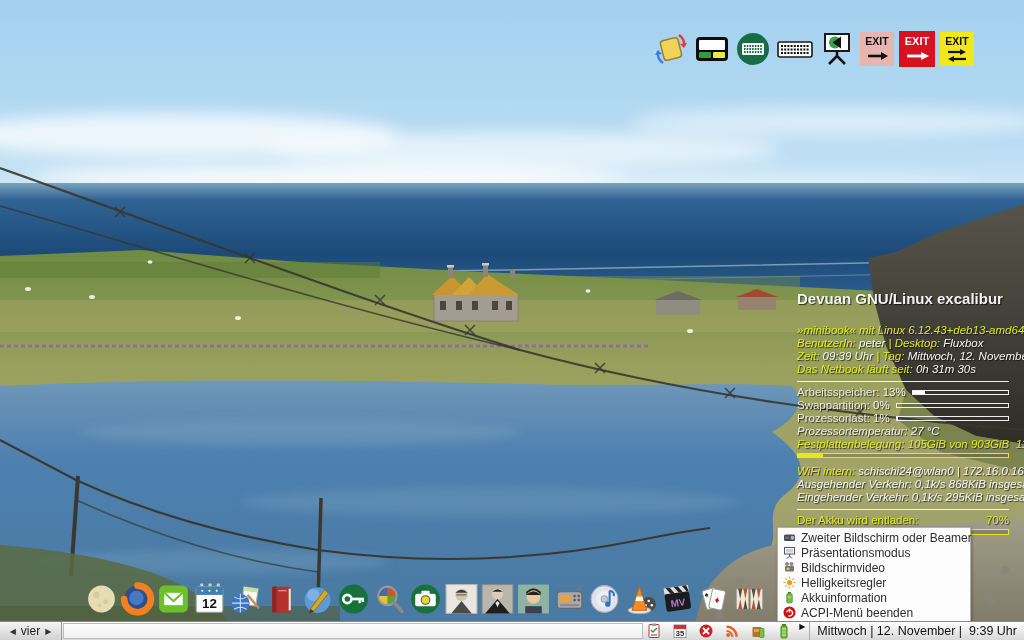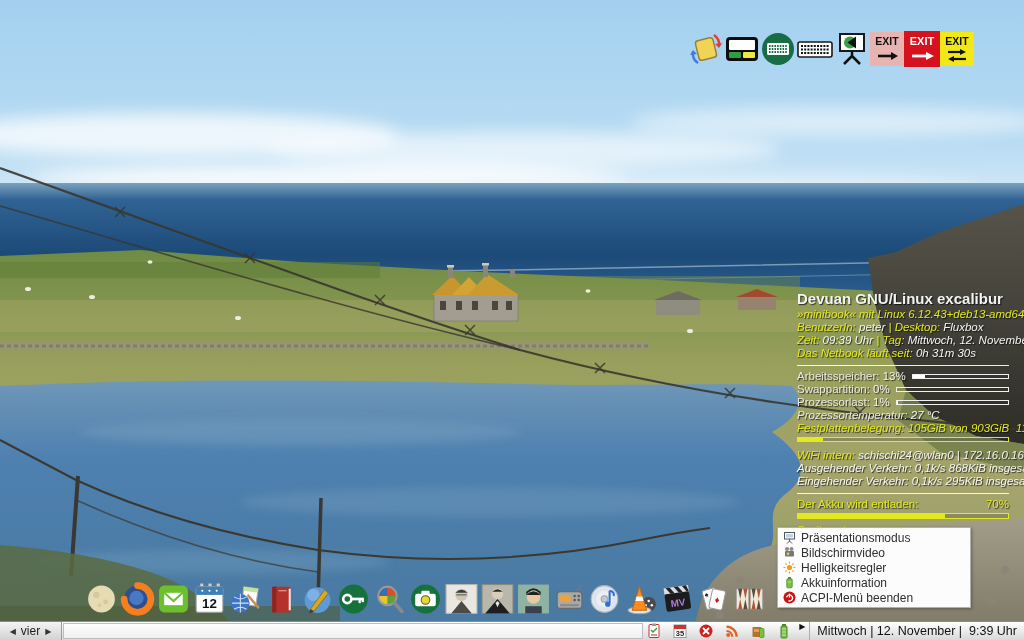--- a/index.html
+++ b/index.html
@@ -4,28 +4,28 @@
 <style>
   * { margin:0; padding:0; box-sizing:border-box; }
   html,body { width:1024px; height:640px; overflow:hidden; background:#000;
               font-family:"Liberation Sans", sans-serif; }
   .stage { position:relative; width:1024px; height:640px; overflow:hidden; }
 
   
   .wallpaper { position:absolute; inset:0; }
 
   
-  .launcher { position:absolute; top:29px; right:50px; display:flex; align-items:center; }
+  .launcher { position:absolute; top:29px; right:50px; display:flex; align-items:center; gap:5px; }
   .launcher button { background:none; border:none; padding:0; cursor:pointer; line-height:0; }
 
   
   .conky { position:absolute; left:797px; top:290px; width:212px;
            font-size:11.5px; line-height:13px; color:#f2f2f2;
            text-shadow:1px 1px 1px rgba(0,0,0,.7); }
-  .conky .c-title { font-size:15px; font-weight:bold; line-height:17px; margin-bottom:1px; }
+  .conky .c-title { font-size:15px; font-weight:bold; line-height:17px; margin-bottom:17px; }
   .conky .c-line { white-space:nowrap;font-style:italic; }
   .y { color:#e3e81f; } .w { color:#f4f4f4; } .g { color:#e9e9e5; }
   .c-hr { border-top:1px solid rgba(255,255,255,.9); margin:5px 0 4px; }
   .c-gap { height:6px; }
   .stat-row { display:flex; align-items:center; gap:6px; height:13px; }
   .stat-row .lab { white-space:nowrap; }
   .sbar { flex:1; height:5px; border:1px solid #f0f0f0; background:rgba(40,40,40,.18); }
   .sbar .fill { display:block; height:100%; background:#fff; }
   .disk-bar { height:5px; border:1px solid #e3e81f; margin:2px 0 1px; background:rgba(40,40,40,.18); }
   .disk-bar .fill { display:block; height:100%; background:#e3e81f; }
@@ -335,20 +335,28 @@
       <span>Der Akku wird entladen:</span>
         <span>70%</span>
     </div>
     <div class="batt-bar">
         <span class="fill" style="width: 70%;"></span>
       </div>
     <div class="c-line y">Radio an|aus + </div>
   </div>
 
   <div class="menu">
+    <div class="item">
+      <svg width="13" height="13" viewBox="0 0 13 13">
+        <rect x="1" y="3.5" width="11" height="6.5" rx="1.5" fill="#4a4a4a"></rect>
+        <circle cx="9.5" cy="6.8" r="2" fill="#9ab7d8"></circle>
+          <rect x="2" y="5.5" width="4" height="2.5" fill="#6a6a6a"></rect>
+      </svg>
+      <span>Zweiter Bildschirm oder Beamer</span>
+    </div>
     <div class="item">
       <svg width="13" height="13" viewBox="0 0 13 13">
         <rect x="1.5" y="1.5" width="10" height="6.5" fill="#ffffff" stroke="#555" stroke-width="1"></rect>
         <rect x="3" y="3" width="7" height="3.5" fill="#bcd3e8"></rect>
         <path d="M6.5,8 L6.5,10 M6.5,10 L4,12.5 M6.5,10 L9,12.5" stroke="#555" stroke-width="1" fill="none"></path>
       </svg>
       <span>Präsentationsmodus</span>
     </div>
     <div class="item">
       <svg width="13" height="13" viewBox="0 0 13 13">

